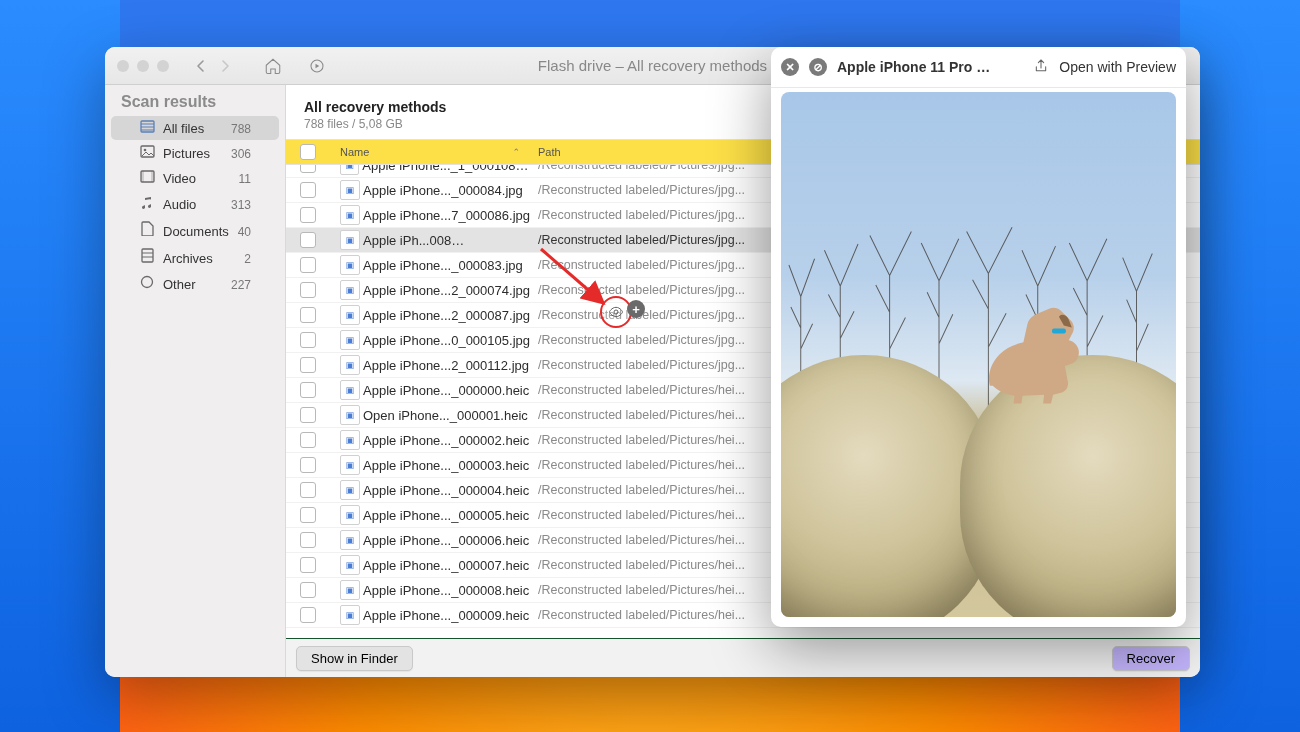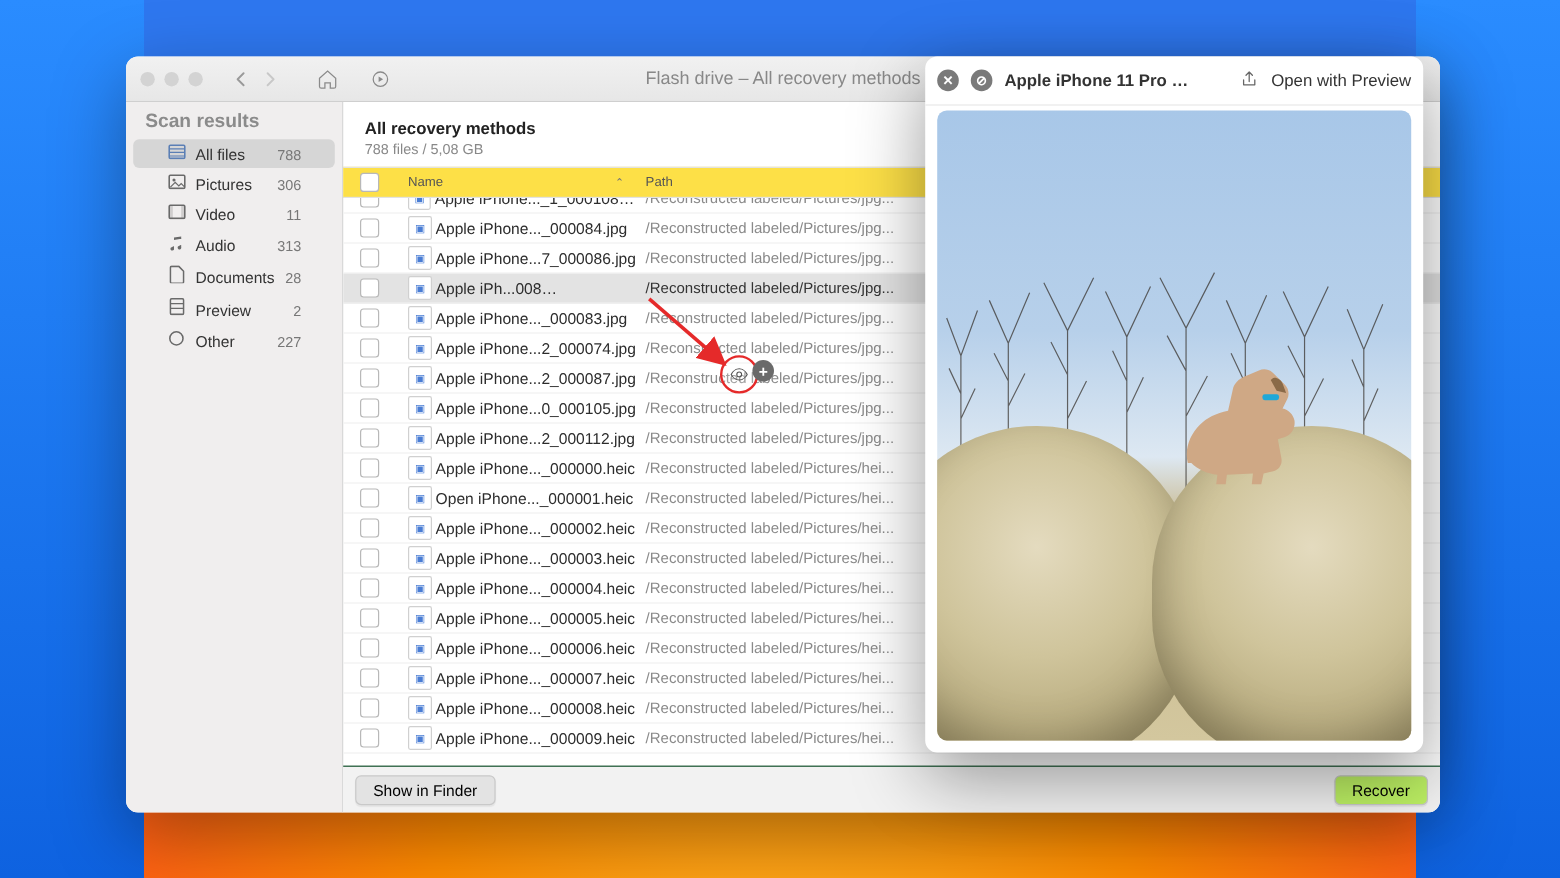--- a/index.html
+++ b/index.html
@@ -36,21 +36,21 @@
   .row .r-ico{width:18px;height:18px;margin-right:3px;background:#fff;border:1px solid #d0d0d0;border-radius:2px;display:inline-flex;align-items:center;justify-content:center;font-size:9px;color:#4a7dd4}
   .row .r-name{flex:0 0 190px;padding-left:10px;display:flex;align-items:center;white-space:nowrap;overflow:hidden}
   .row .r-name-text{overflow:hidden;text-overflow:ellipsis;max-width:140px}
   .row .r-path{flex:1;padding-left:8px;color:#8a8a8a;white-space:nowrap;overflow:hidden;text-overflow:ellipsis;font-size:12.5px}
   .row.sel .r-path{color:#333}
   .eye-badge{position:absolute;left:495px;top:249px;width:28px;height:28px;border:2.5px solid #e52a2a;border-radius:50%;display:flex;align-items:center;justify-content:center;z-index:5;background:rgba(255,255,255,.2)}
   .eye-badge svg{width:16px;height:16px}
   .plus-badge{position:absolute;left:522px;top:253px;width:18px;height:18px;border-radius:50%;background:#6a6a6a;color:#fff;display:flex;align-items:center;justify-content:center;font-size:13px;font-weight:700;z-index:5}
   .arrow{position:absolute;left:430px;top:196px;z-index:6}
   .footer{height:38px;border-top:1px solid #14532d;background:#f2f2f2;display:flex;align-items:center;padding:0 10px;gap:8px}
-  .fbtn{background:#bef264;border:1px solid #c9c9c9;border-radius:5px;padding:4px 14px;font-size:13px;box-shadow:0 1px 1px rgba(0,0,0,.06)}
+  .fbtn{background:#c4b5fd;border:1px solid #c9c9c9;border-radius:5px;padding:4px 14px;font-size:13px;box-shadow:0 1px 1px rgba(0,0,0,.06)}
   .fbtn.grey{background:#e3e3e3}
   .spacer{flex:1}
   .preview{position:absolute;left:771px;top:47px;width:415px;height:580px;background:#fff;border-radius:10px;box-shadow:0 20px 60px rgba(0,0,0,.4);display:flex;flex-direction:column;overflow:hidden;z-index:10}
   .p-bar{height:40px;display:flex;align-items:center;padding:0 10px;gap:10px;font-size:13px;color:#333;border-bottom:1px solid #e8e8e8}
   .p-ico{width:18px;height:18px;border-radius:50%;background:#7a7a7a;color:#fff;display:flex;align-items:center;justify-content:center;font-size:11px;font-weight:700}
   .p-title{font-weight:600;flex:0 0 auto;max-width:160px;overflow:hidden;text-overflow:ellipsis;white-space:nowrap;font-size:14px}
   .p-img{flex:1;margin:4px 10px 10px;border-radius:8px;overflow:hidden;position:relative;background:linear-gradient(180deg,#a8c7e8 0%,#b7d0ea 35%,#dde8f2 55%,#c9b98f 65%,#d3c79e 100%)}
   .tree{position:absolute;left:0;right:0;top:25%;height:40%;}
   .tree svg{width:100%;height:100%}
   .hay{position:absolute;left:-8%;right:-8%;bottom:-5%;height:55%;display:flex}
@@ -136,29 +136,29 @@
                 <path d="M5 2v8l-2 1a1.5 1.5 0 1 0 2 1V5l6-1v5l-2 1a1.5 1.5 0 1 0 2 1V2L5 3z" fill="#6a6a6a"></path>
               </svg></span>
             <span class="lbl">Audio</span>
             <span class="cnt">313</span>
           </div>
           <div class="side-item">
             <span class="icon"><svg width="13" height="15">
                 <path d="M2 1h6l4 4v9a1 1 0 0 1-1 1H2a1 1 0 0 1-1-1V2a1 1 0 0 1 1-1z" fill="none" stroke="#6a6a6a" stroke-width="1.3"></path>
               </svg></span>
             <span class="lbl">Documents</span>
-            <span class="cnt">28</span>
+            <span class="cnt">40</span>
           </div>
           <div class="side-item">
             <span class="icon"><svg width="13" height="15">
                 <rect x="1" y="1" width="11" height="13" rx="1" fill="none" stroke="#6a6a6a" stroke-width="1.3"></rect>
                 <line x1="1" y1="5" x2="12" y2="5" stroke="#6a6a6a"></line>
                 <line x1="1" y1="9" x2="12" y2="9" stroke="#6a6a6a"></line>
               </svg></span>
-            <span class="lbl">Preview</span>
+            <span class="lbl">Archives</span>
             <span class="cnt">2</span>
           </div>
           <div class="side-item">
             <span class="icon"><svg width="14" height="14">
                 <circle cx="7" cy="7" r="5.5" fill="none" stroke="#6a6a6a" stroke-width="1.3"></circle>
               </svg></span>
             <span class="lbl">Other</span>
             <span class="cnt">227</span>
           </div>
         </div>

